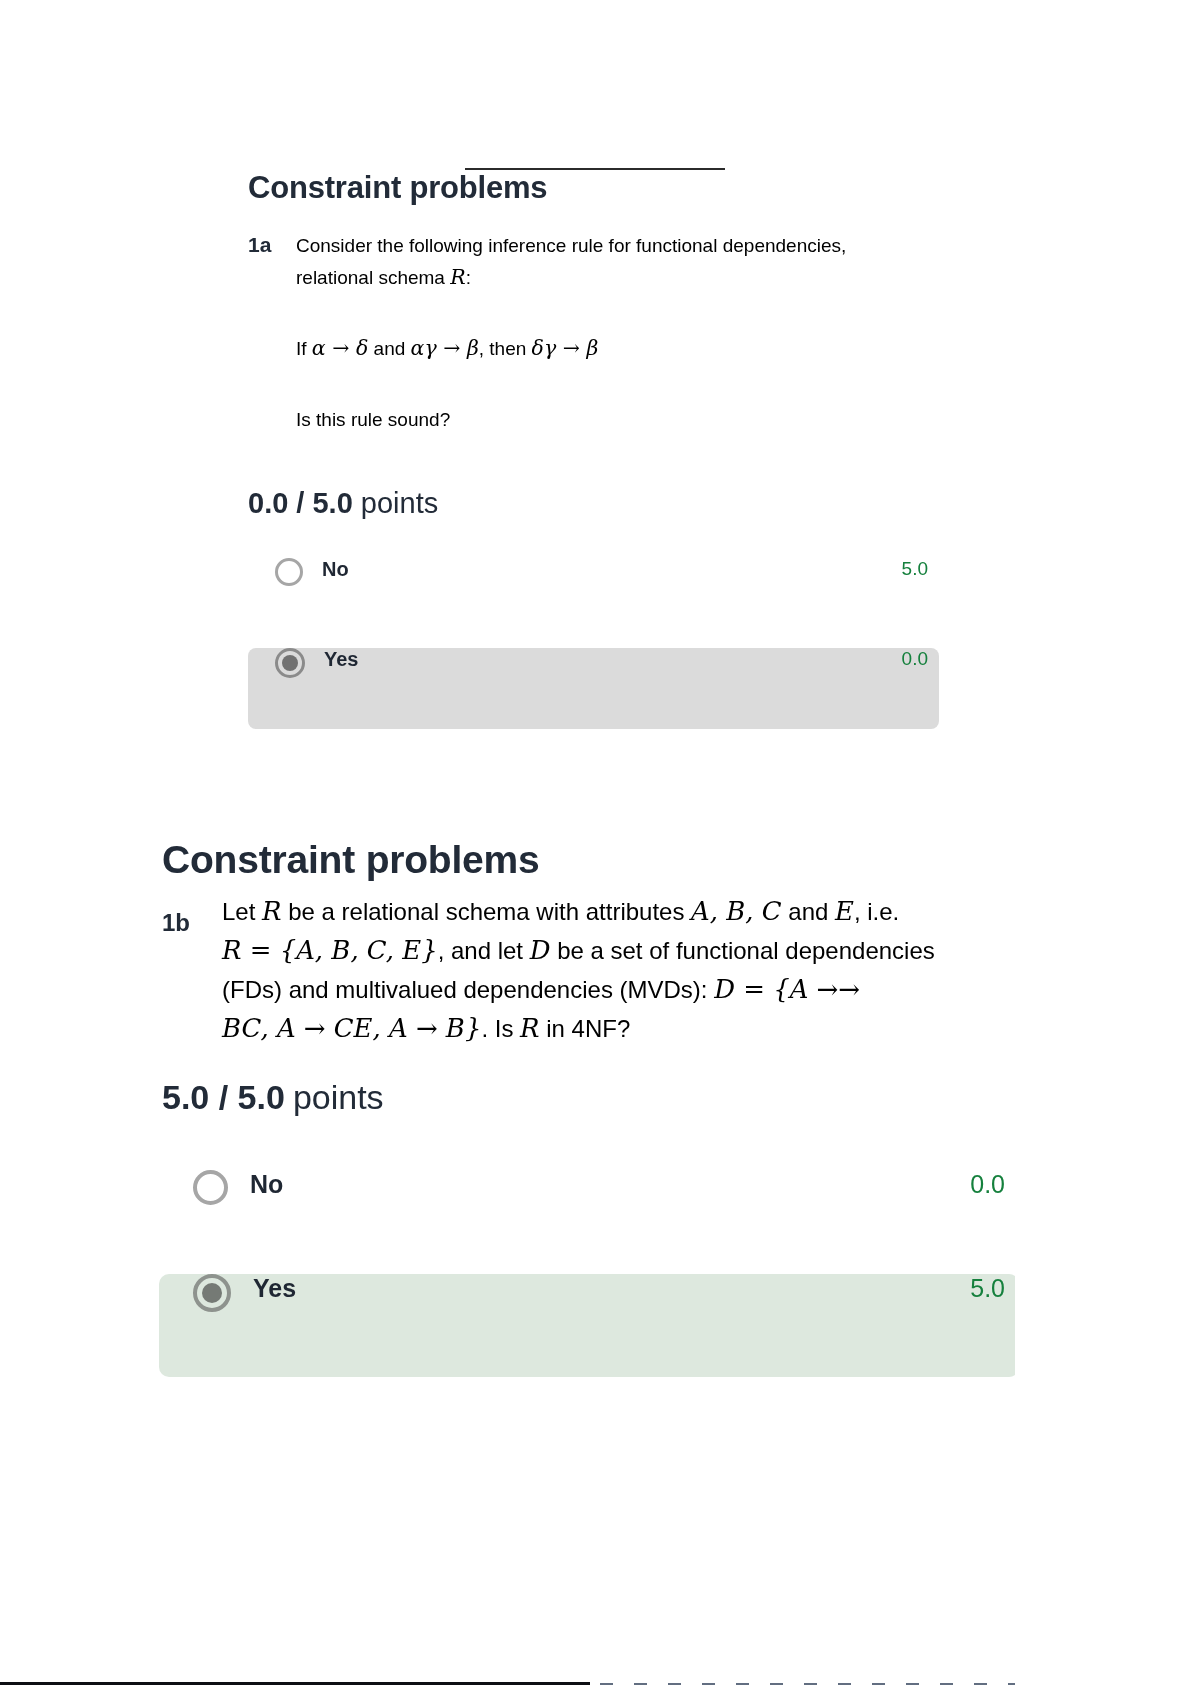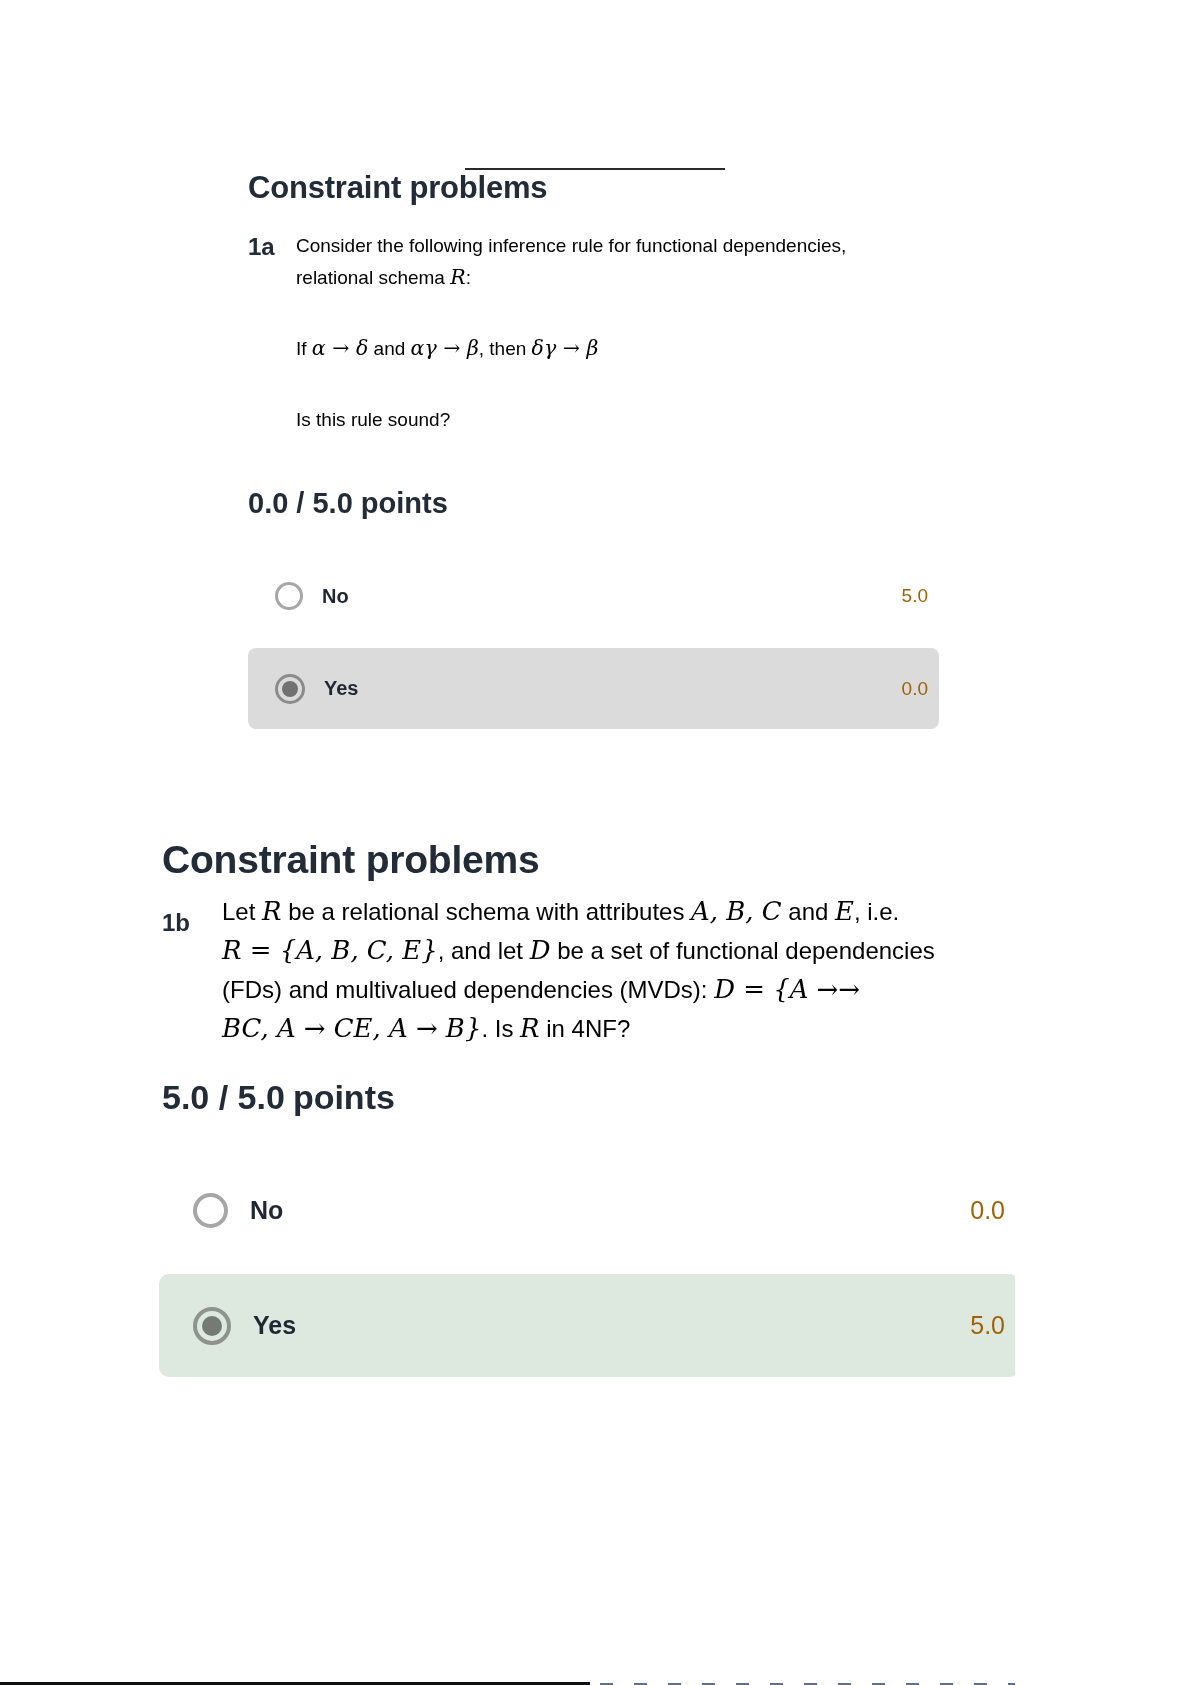--- a/index.html
+++ b/index.html
@@ -12,31 +12,31 @@
 
   .heading{font-weight:700;letter-spacing:-0.2px;color:#222b38;white-space:nowrap;}
   .qnum{font-weight:700;color:#222b38;}
   .qtext{color:#000000;}
   .qline{white-space:nowrap;}
   .qline.gap{margin-top:40px;}
   .math{font-family:"DejaVu Serif",serif;font-style:italic;font-size:1.08em;}
 
   .score{white-space:nowrap;color:#222b38;}
   .score .num{font-weight:700;}
-  .score .suffix{font-weight:700;margin-left:8px;}
+  .score .suffix{font-weight:400;margin-left:8px;}
 
-  .opt-row{display:flex;align-items:center;box-sizing:border-box;}
+  .opt-row{display:flex;box-sizing:border-box;}
   .radio{flex:0 0 auto;border-radius:50%;box-sizing:border-box;background:transparent;}
   .selected .radio{position:relative;}
   .opt-label{color:#1f2733;font-weight:600;}
-  .opt-points{margin-left:auto;color:#a16207;font-weight:400;}
+  .opt-points{margin-left:auto;color:#15803d;font-weight:400;}
 
   
   .s1-heading{left:248px;top:170px;font-size:31px;}
-  .s1-qnum{left:248px;top:233px;font-size:24px;}
+  .s1-qnum{left:248px;top:233px;font-size:21px;}
   .s1-qtext{left:296px;top:231px;font-size:19px;line-height:30.5px;}
   .s1-score{left:248px;top:487px;font-size:29px;}
   .s1-row{left:248px;width:691px;padding:0 11px 0 27px;}
   .s1-row-no{top:558px;height:76px;}
   .s1-row-yes{top:648px;height:81px;border-radius:8px;}
   .s1-row .radio{width:28px;height:28px;border:3px solid #a6a6a6;}
   .s1-row.selected .radio{width:30px;height:30px;border:3px solid #8b8b8b;}
   .s1-row.selected .radio::after{content:"";position:absolute;inset:4px;border-radius:50%;background:#717171;}
   .s1-row .opt-label{margin-left:19px;font-size:20px;}
   .s1-row .opt-points{font-size:19px;}

